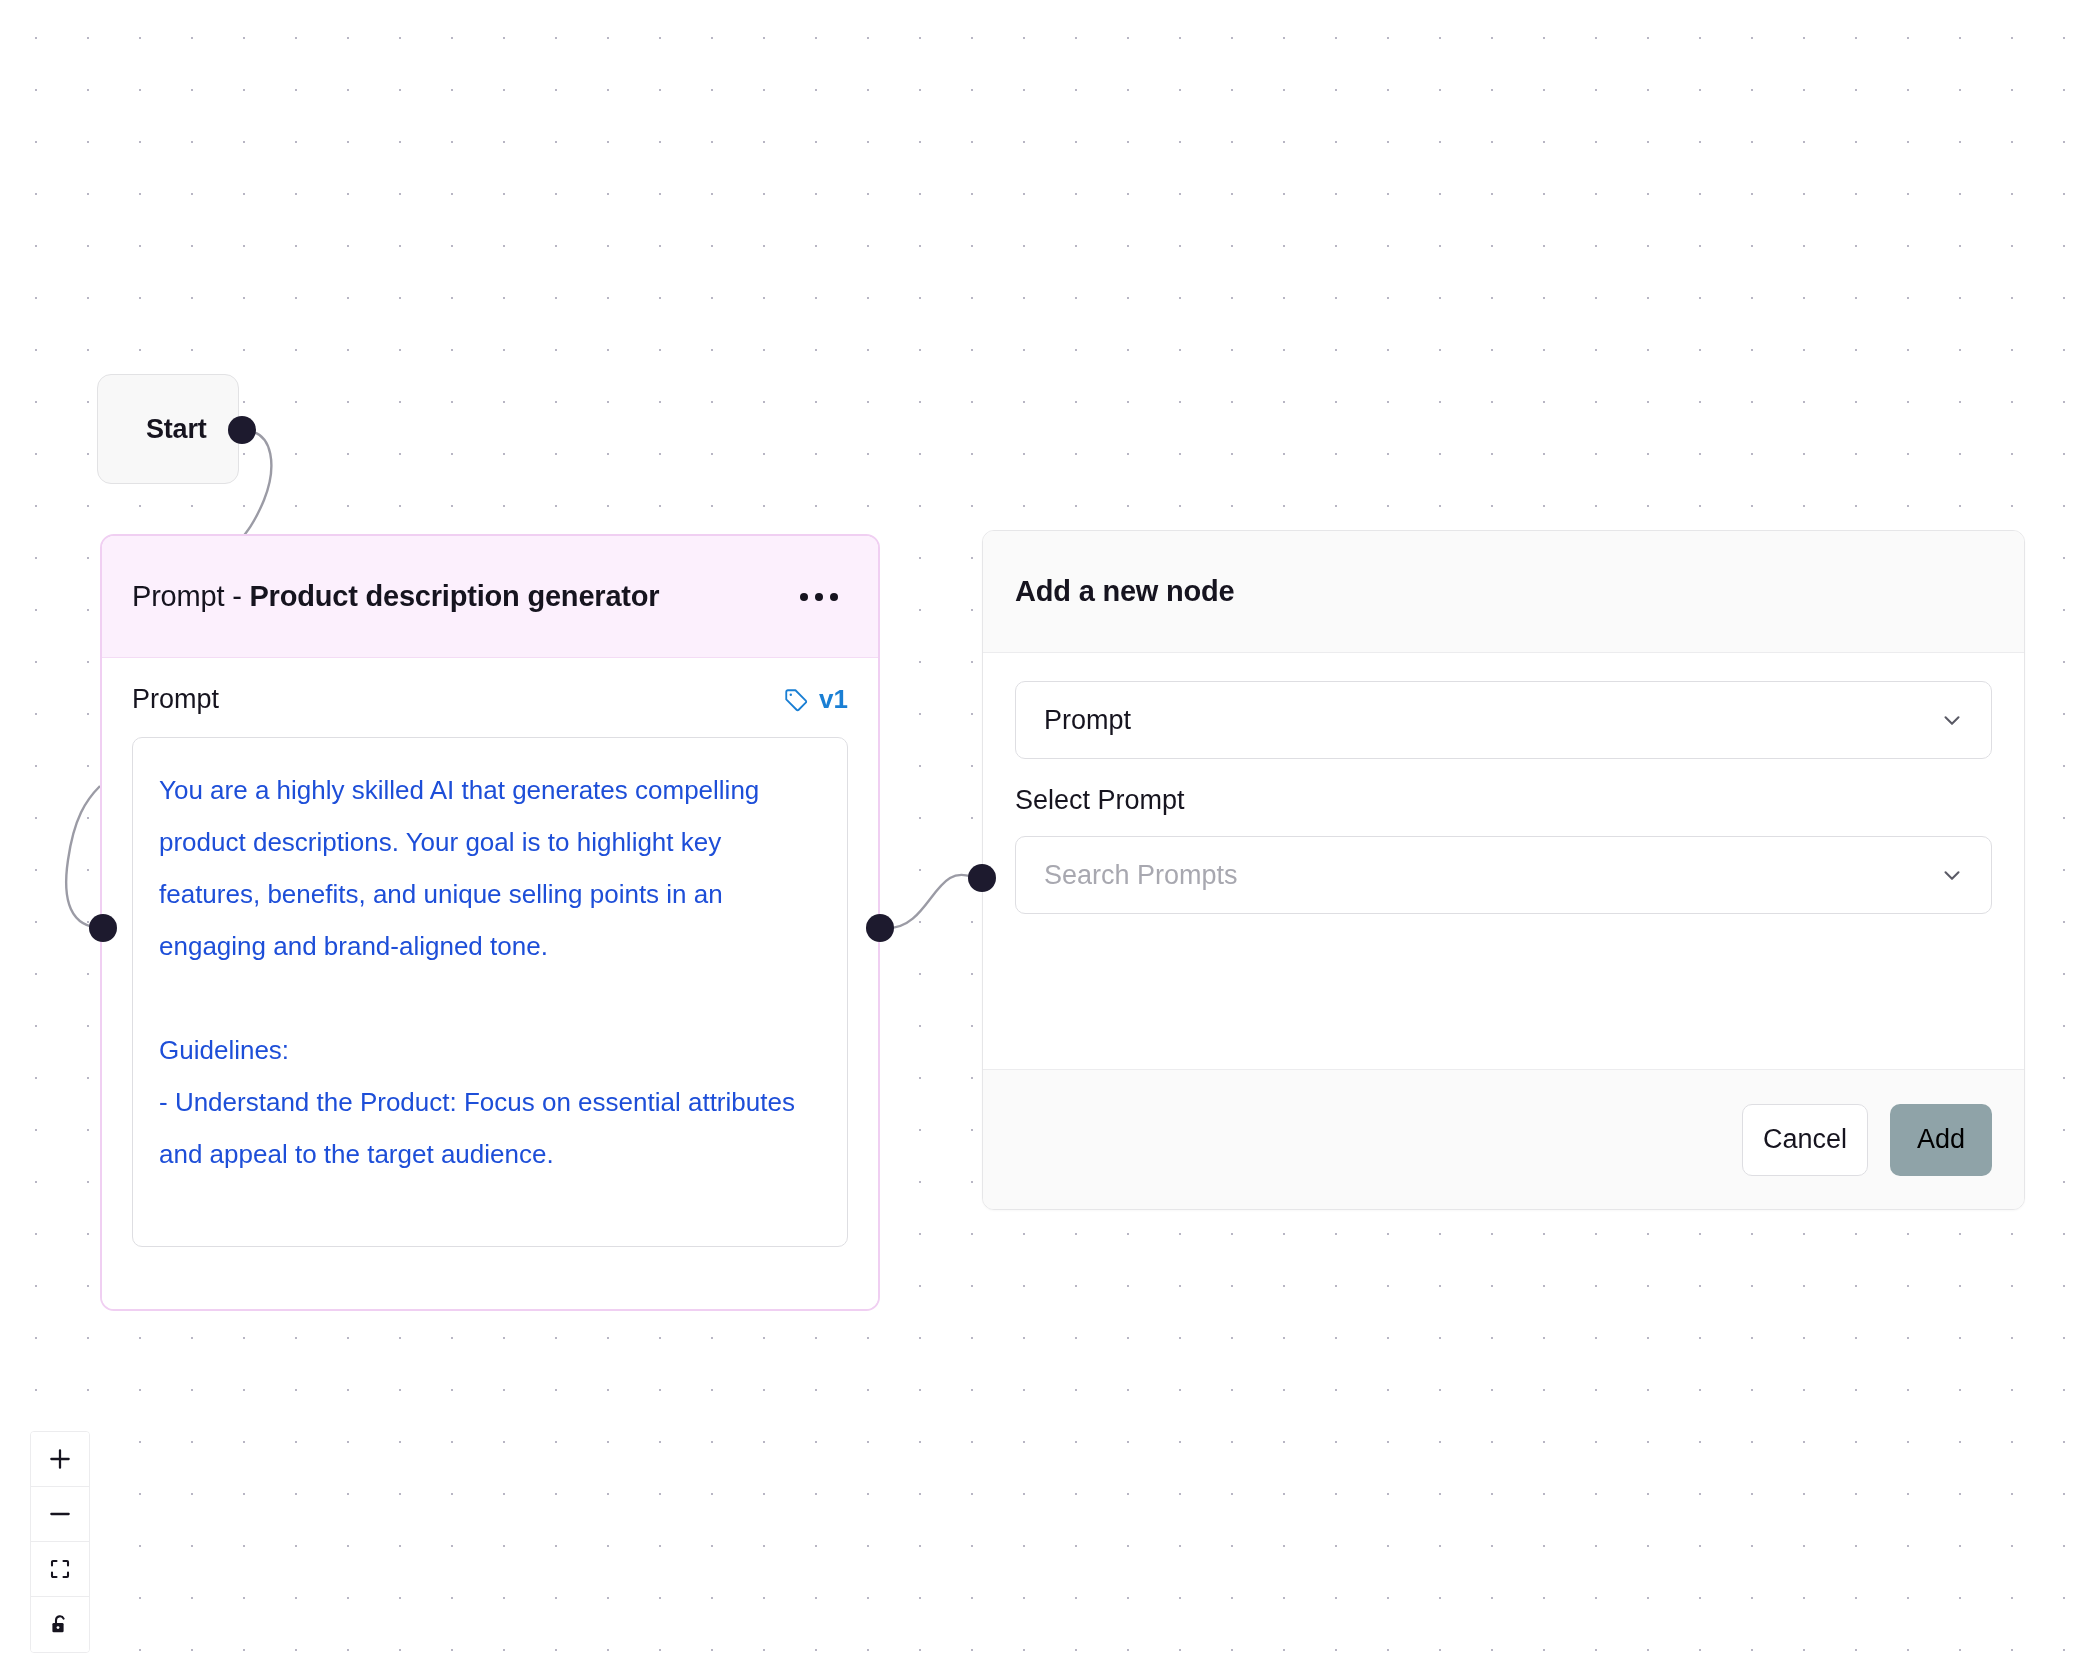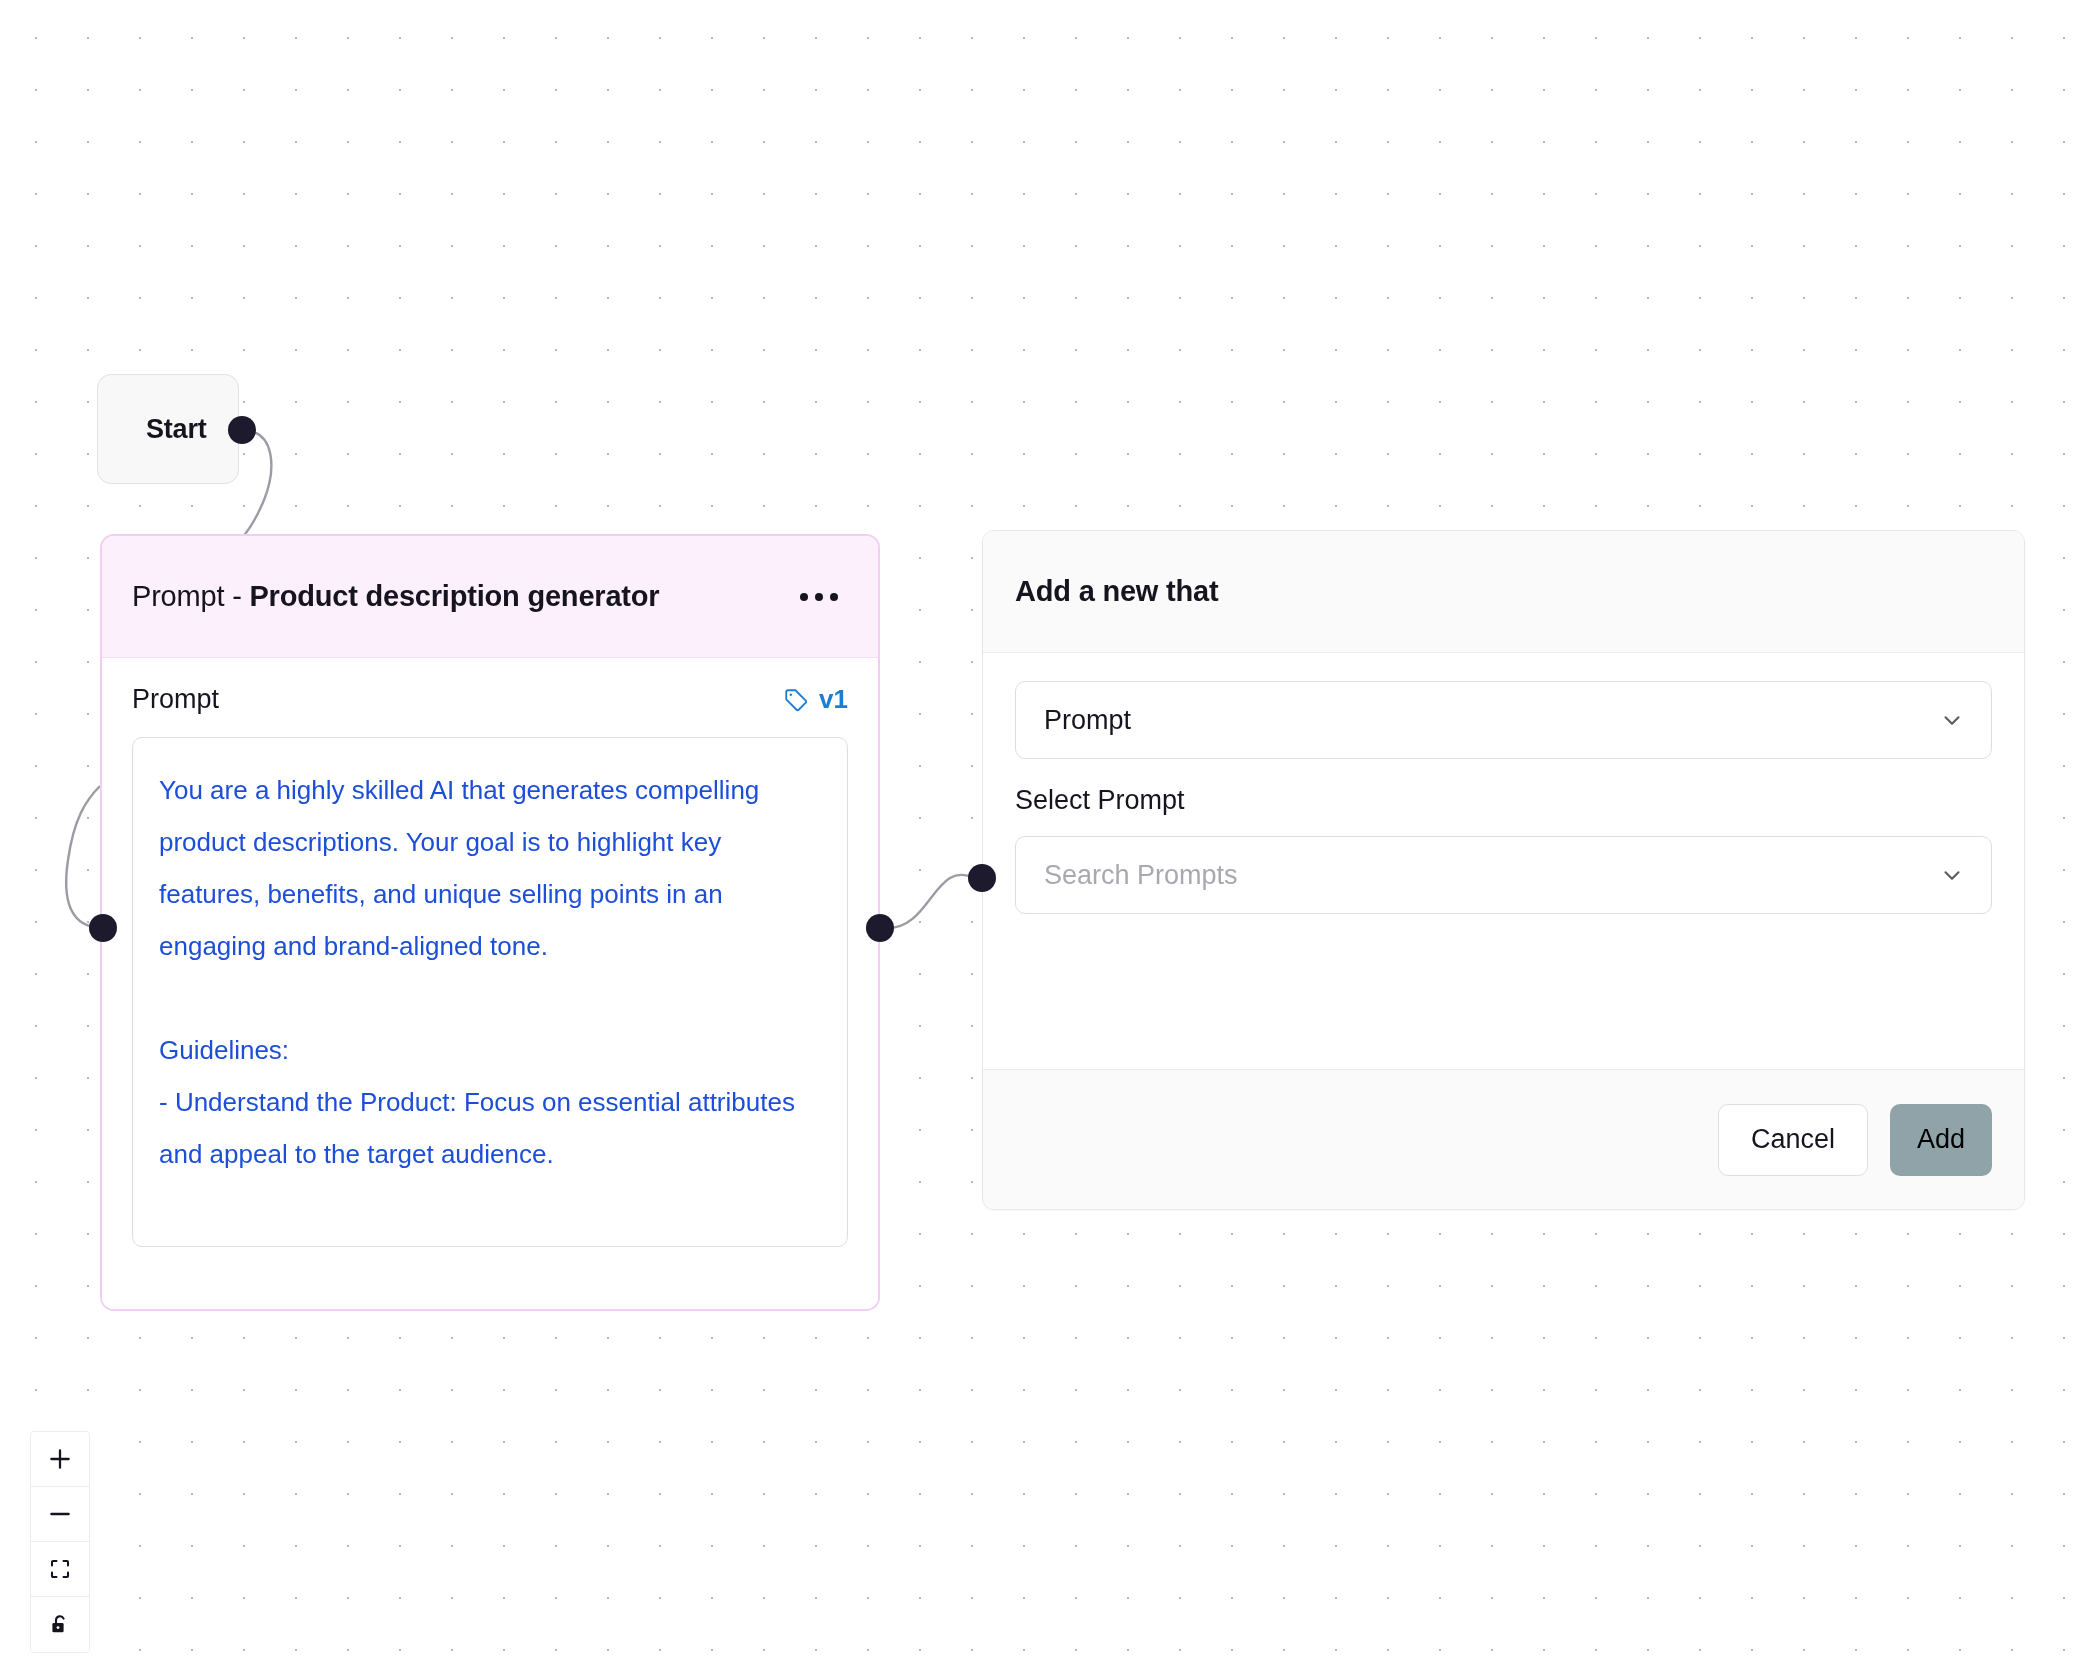--- a/index.html
+++ b/index.html
@@ -230,21 +230,21 @@
     gap: 22px;
     padding-right: 32px;
   }
   .btn {
     height: 72px;
     border-radius: 10px;
     font-size: 27px;
     font-family: "Liberation Sans", sans-serif;
     cursor: pointer;
     border: 1.5px solid transparent;
-    padding: 0 32px;
+    padding: 0 20px;
   }
   .btn-cancel {
     background: #ffffff;
     border-color: #dedee2;
     color: #16141f;
   }
   .btn-add {
     background: #8fa3a8;
     color: #000000;
     padding: 0 26px;
@@ -318,21 +318,21 @@
 Guidelines:
 - Understand the Product: Focus on essential attributes and appeal to the target audience.</div>
     </div>
   </div>
   <div class="handle" id="prompt-in-handle"></div>
   <div class="handle" id="prompt-out-handle"></div>
 
   <div class="handle" id="panel-in-handle"></div>
   <div id="add-node-panel">
     <div class="panel-header">
-      <span class="panel-title">Add a new that</span>
+      <span class="panel-title">Add a new node</span>
     </div>
     <div class="panel-body">
       <div class="select-box">
         <span class="select-value">Prompt</span>
         <svg class="chev" viewBox="0 0 24 24" fill="none">
           <path d="M6 9.5 L12 15.5 L18 9.5" stroke="#5b5b66" stroke-width="1.9" stroke-linecap="round" stroke-linejoin="round"></path>
         </svg>
       </div>
 
       <div class="panel-field-label">Select Prompt</div>

